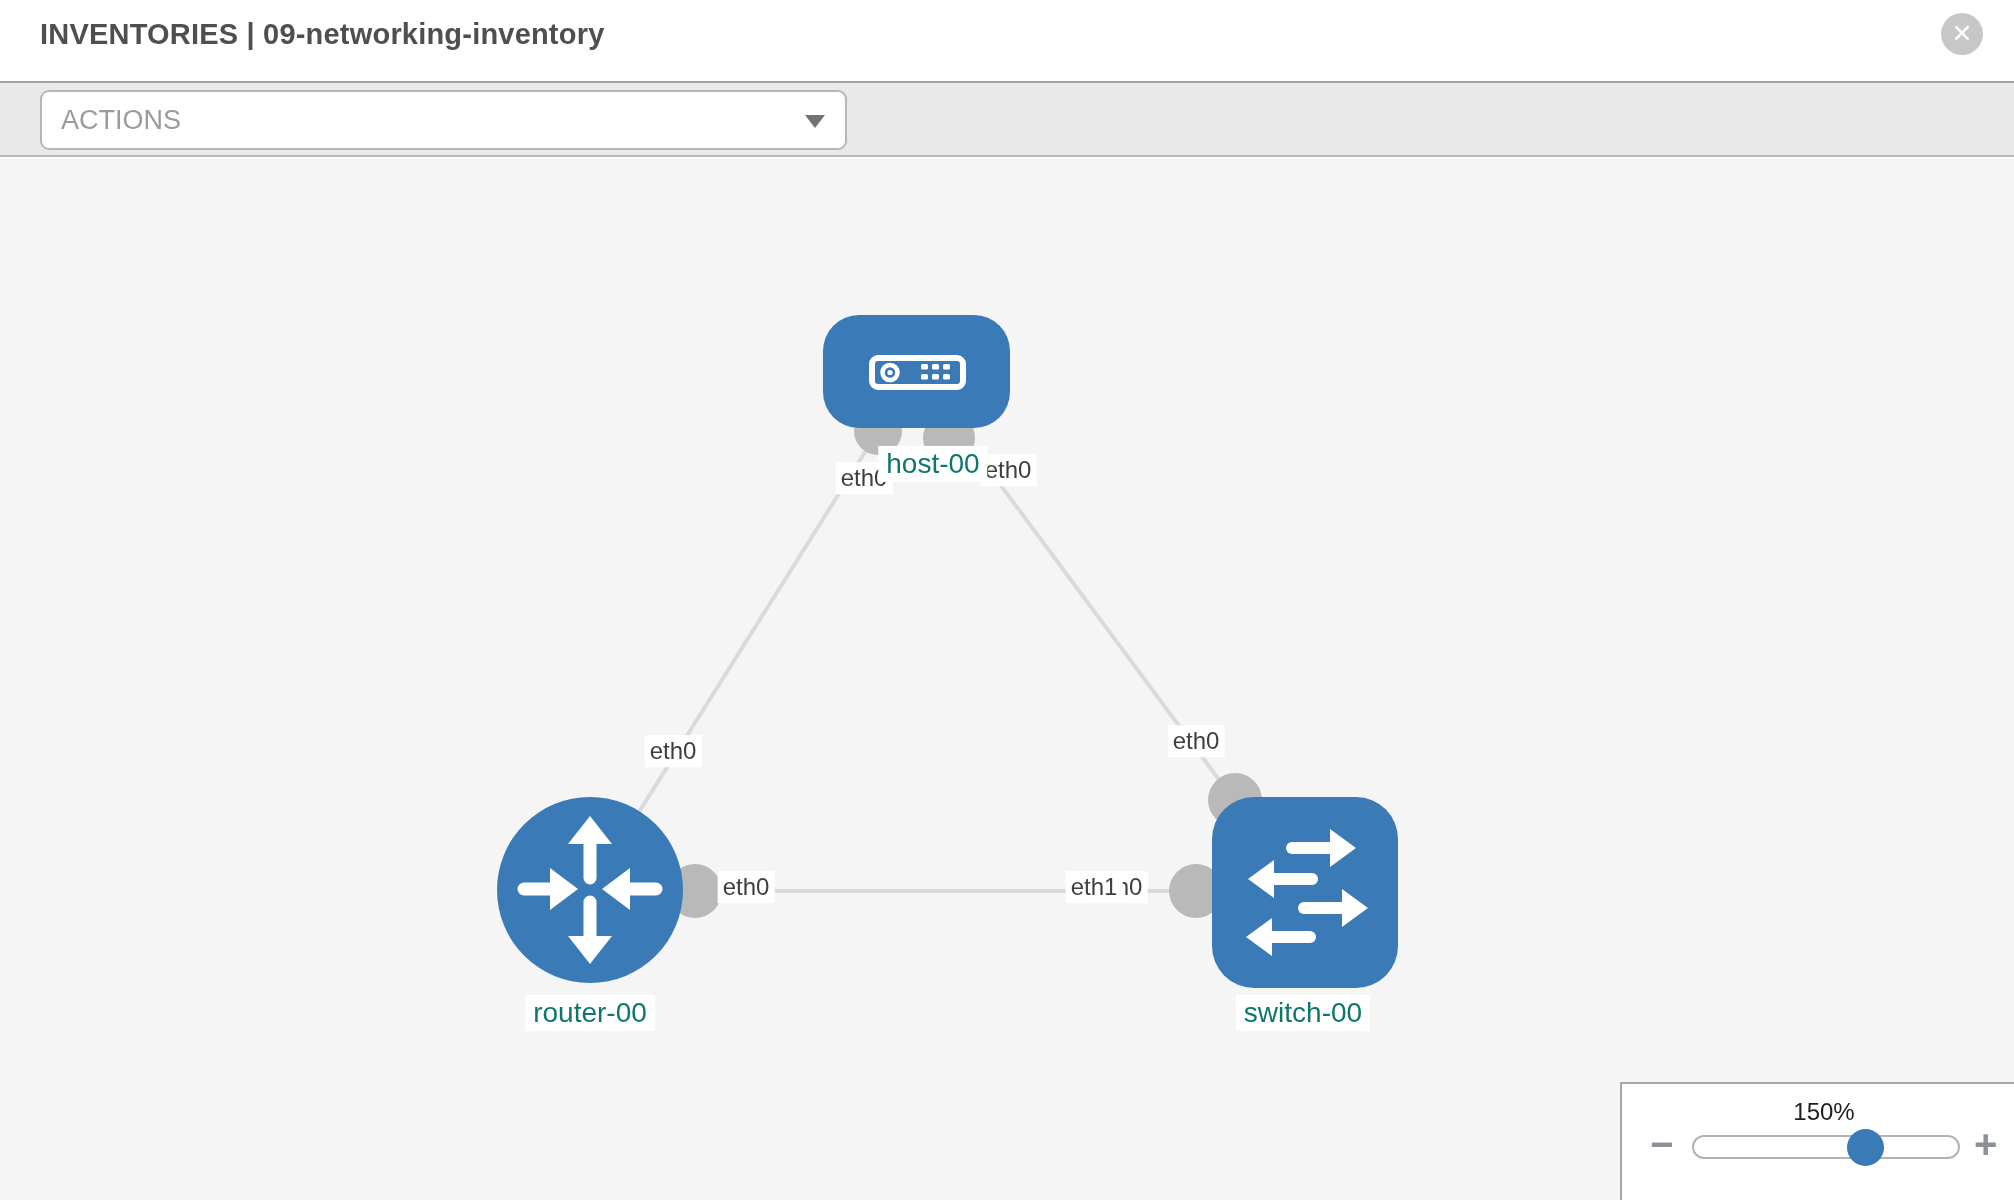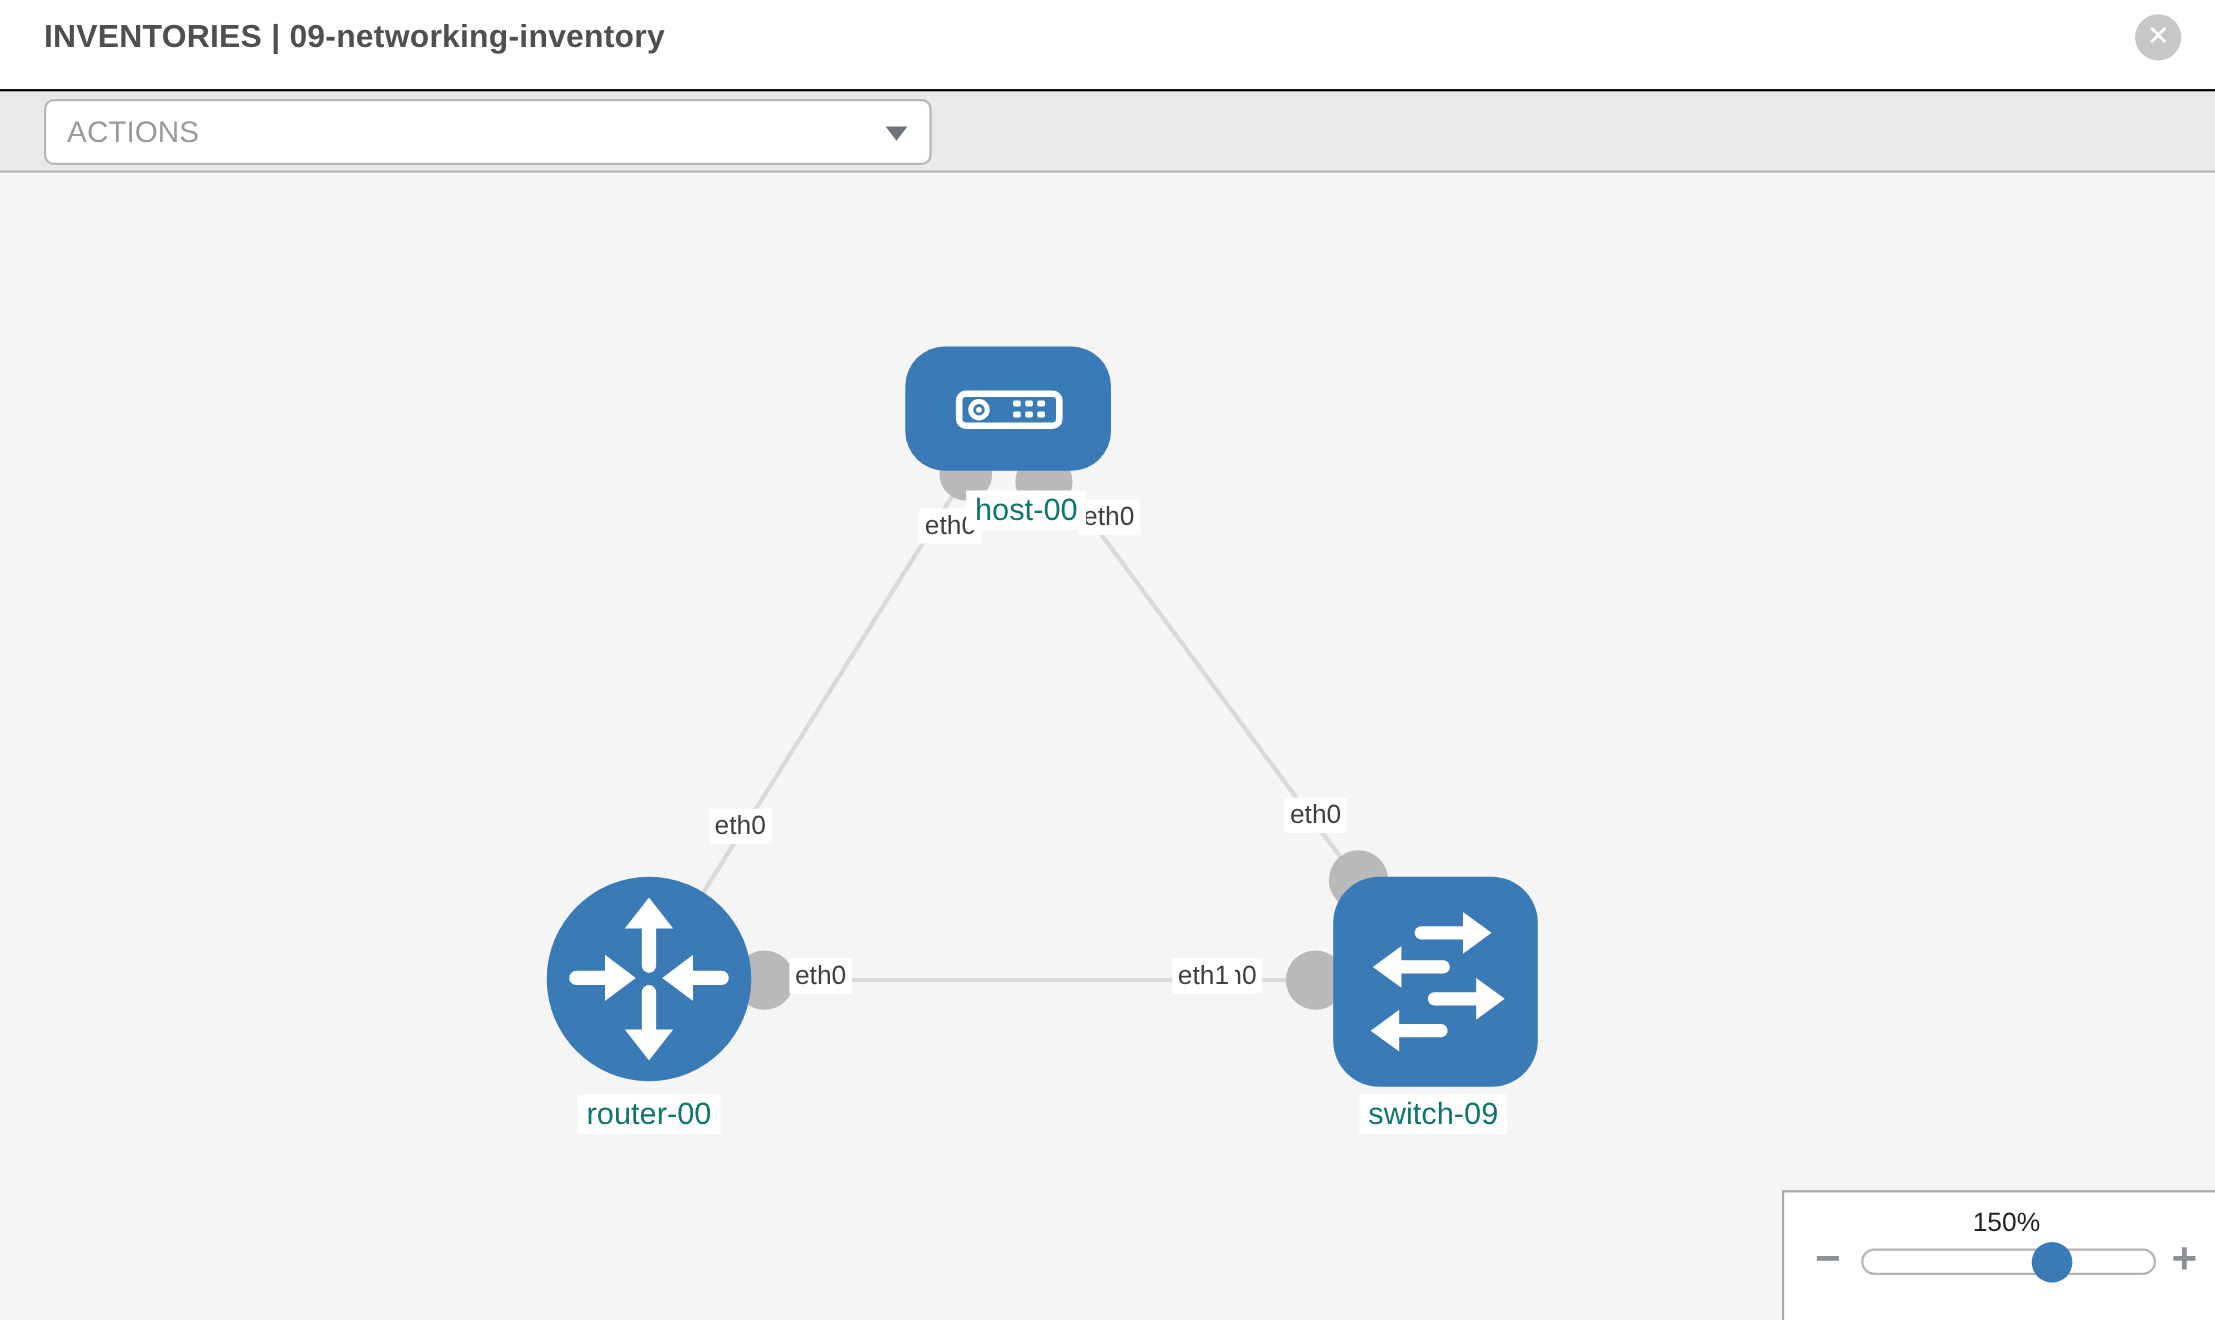--- a/index.html
+++ b/index.html
@@ -6,21 +6,21 @@
   html,body { width:2014px; height:1200px; overflow:hidden; font-family:"Liberation Sans","DejaVu Sans",sans-serif; background:#fff; }
   .app { position:relative; width:2014px; height:1200px; }
 
   
   .header { position:absolute; left:0; top:0; width:100%; height:81px; background:#ffffff; }
   .page-title { position:absolute; left:40px; top:18px; font-size:29px; font-weight:700; color:#4f4f4f; letter-spacing:0.2px; }
   .close-btn { position:absolute; left:1941px; top:13px; width:42px; height:42px; border-radius:50%; background:#c7c7c7; cursor:pointer; display:flex; align-items:center; justify-content:center; }
   .close-x { color:#ffffff; font-size:25px; font-weight:700; line-height:1; transform:translateY(-1px); }
 
   
-  .toolbar { position:absolute; left:0; top:81px; width:100%; height:76px; background:#e9e9e9; border-top:2px solid #000000; border-bottom:2px solid #b6b6b6; }
+  .toolbar { position:absolute; left:0; top:81px; width:100%; height:76px; background:#e9e9e9; border-top:2px solid #a3a3a3; border-bottom:2px solid #b6b6b6; }
   .select-box { position:absolute; top:7px; height:60px; background:#ffffff; border:2px solid #b6b6b6; border-radius:9px; display:flex; align-items:center; cursor:pointer; }
   .select-box .select-label { font-size:27px; color:#9b9b9b; padding-left:19px; }
   .caret { position:absolute; right:20px; top:50%; margin-top:-5px; width:0; height:0; border-left:10px solid transparent; border-right:10px solid transparent; border-top:13px solid #6e7378; }
   .actions-box { left:40px; width:807px; }
   .search-box { left:1188px; width:822px; }
   .tool-icon { position:absolute; top:94px; width:44px; height:44px; cursor:pointer; }
   .tool-icon svg { width:100%; height:100%; fill:#8b9197; }
   .wrench { left:1042px; }
   .key { left:1108px; }
 
@@ -135,21 +135,21 @@
     <div class="iface-label" style="left:864px; top:319px;">eth0</div>
     <div class="iface-label" style="left:1008px; top:311px;">eth0</div>
     <div class="iface-label" style="left:673px; top:592px;">eth0</div>
     <div class="iface-label" style="left:1196px; top:582px;">eth0</div>
     <div class="iface-label" style="left:746px; top:728px;">eth0</div>
     <div class="iface-label" style="left:1119px; top:728px; z-index:5;">eth0</div>
     <div class="iface-label" style="left:1094px; top:728px; z-index:6;">eth1</div>
 
     <div class="node-label" style="left:933px; top:305px;">host-00</div>
     <div class="node-label" style="left:590px; top:854px;">router-00</div>
-    <div class="node-label" style="left:1303px; top:854px;">switch-09</div>
+    <div class="node-label" style="left:1303px; top:854px;">switch-00</div>
 
     <div class="zoom-panel">
       <div class="zoom-level">150%</div>
       <span class="zoom-minus">−</span>
       <div class="slider-track">
         <div class="slider-thumb"></div>
       </div>
       <span class="zoom-plus">+</span>
     </div>
   </div>

